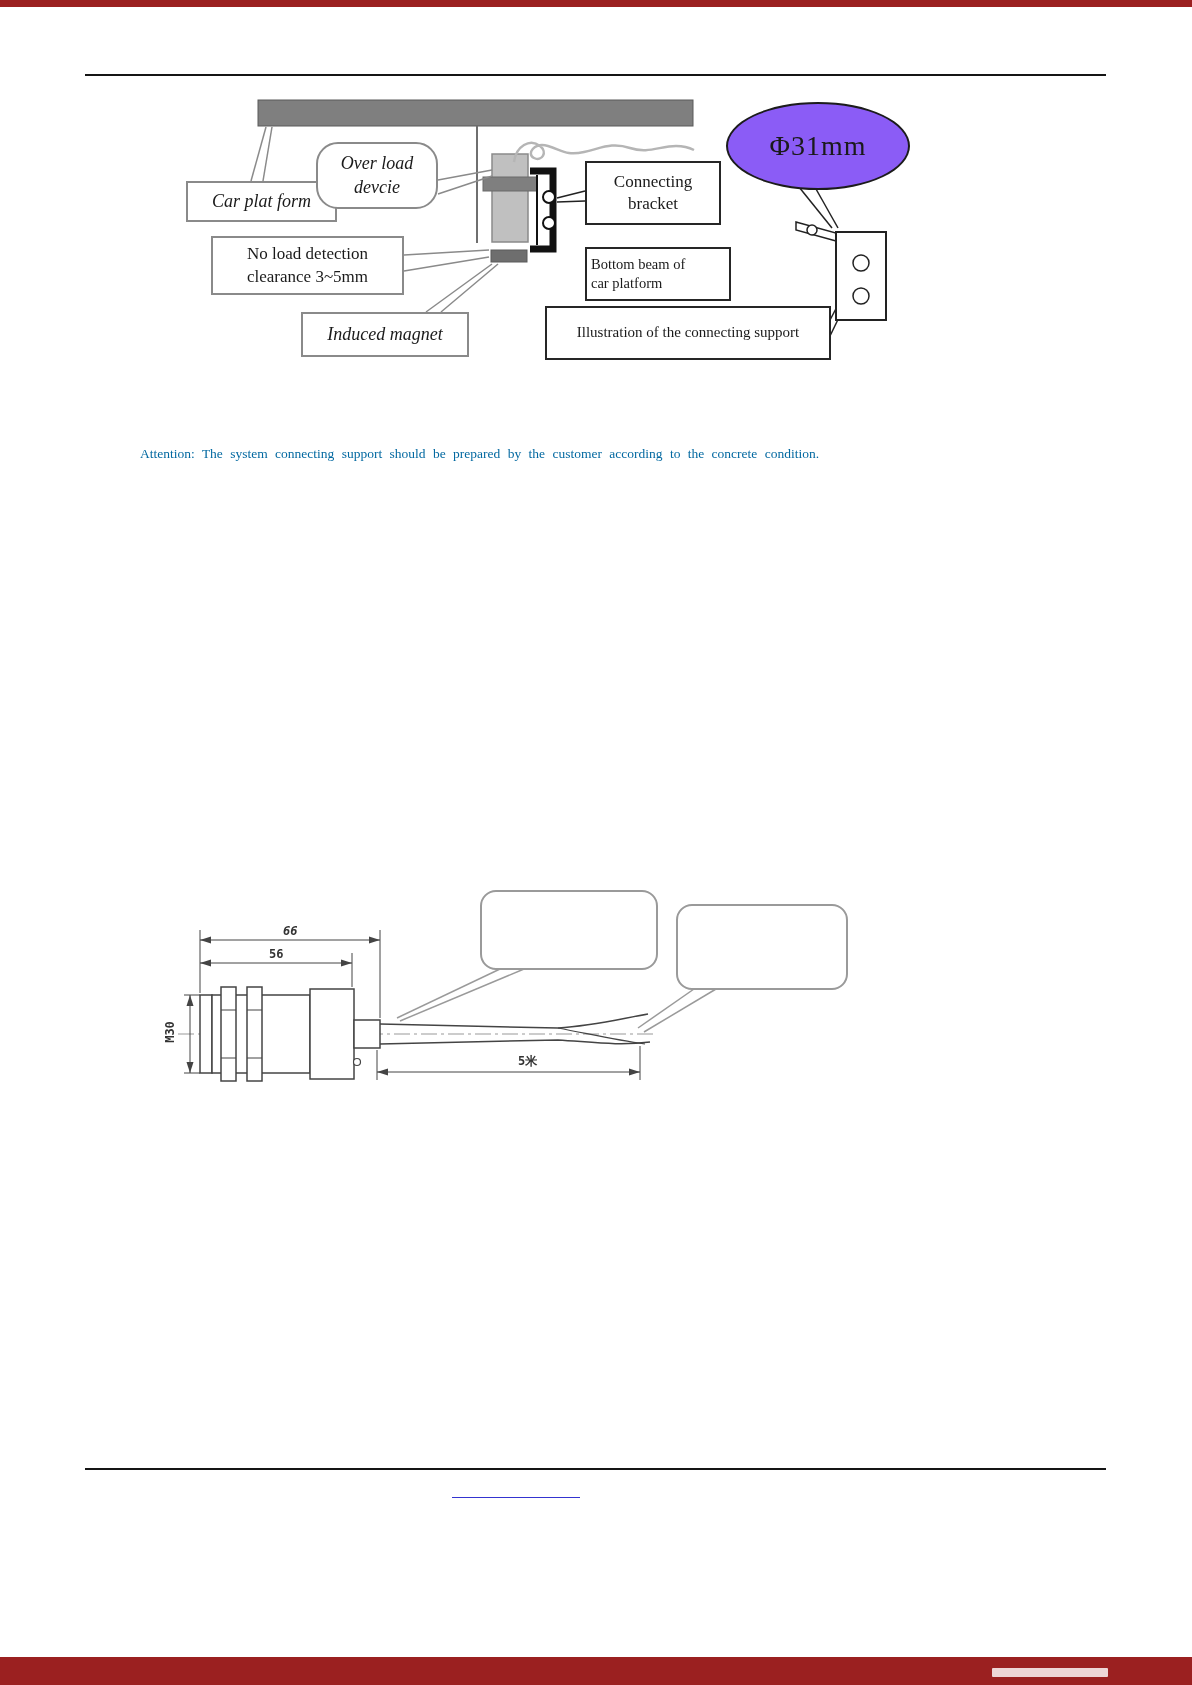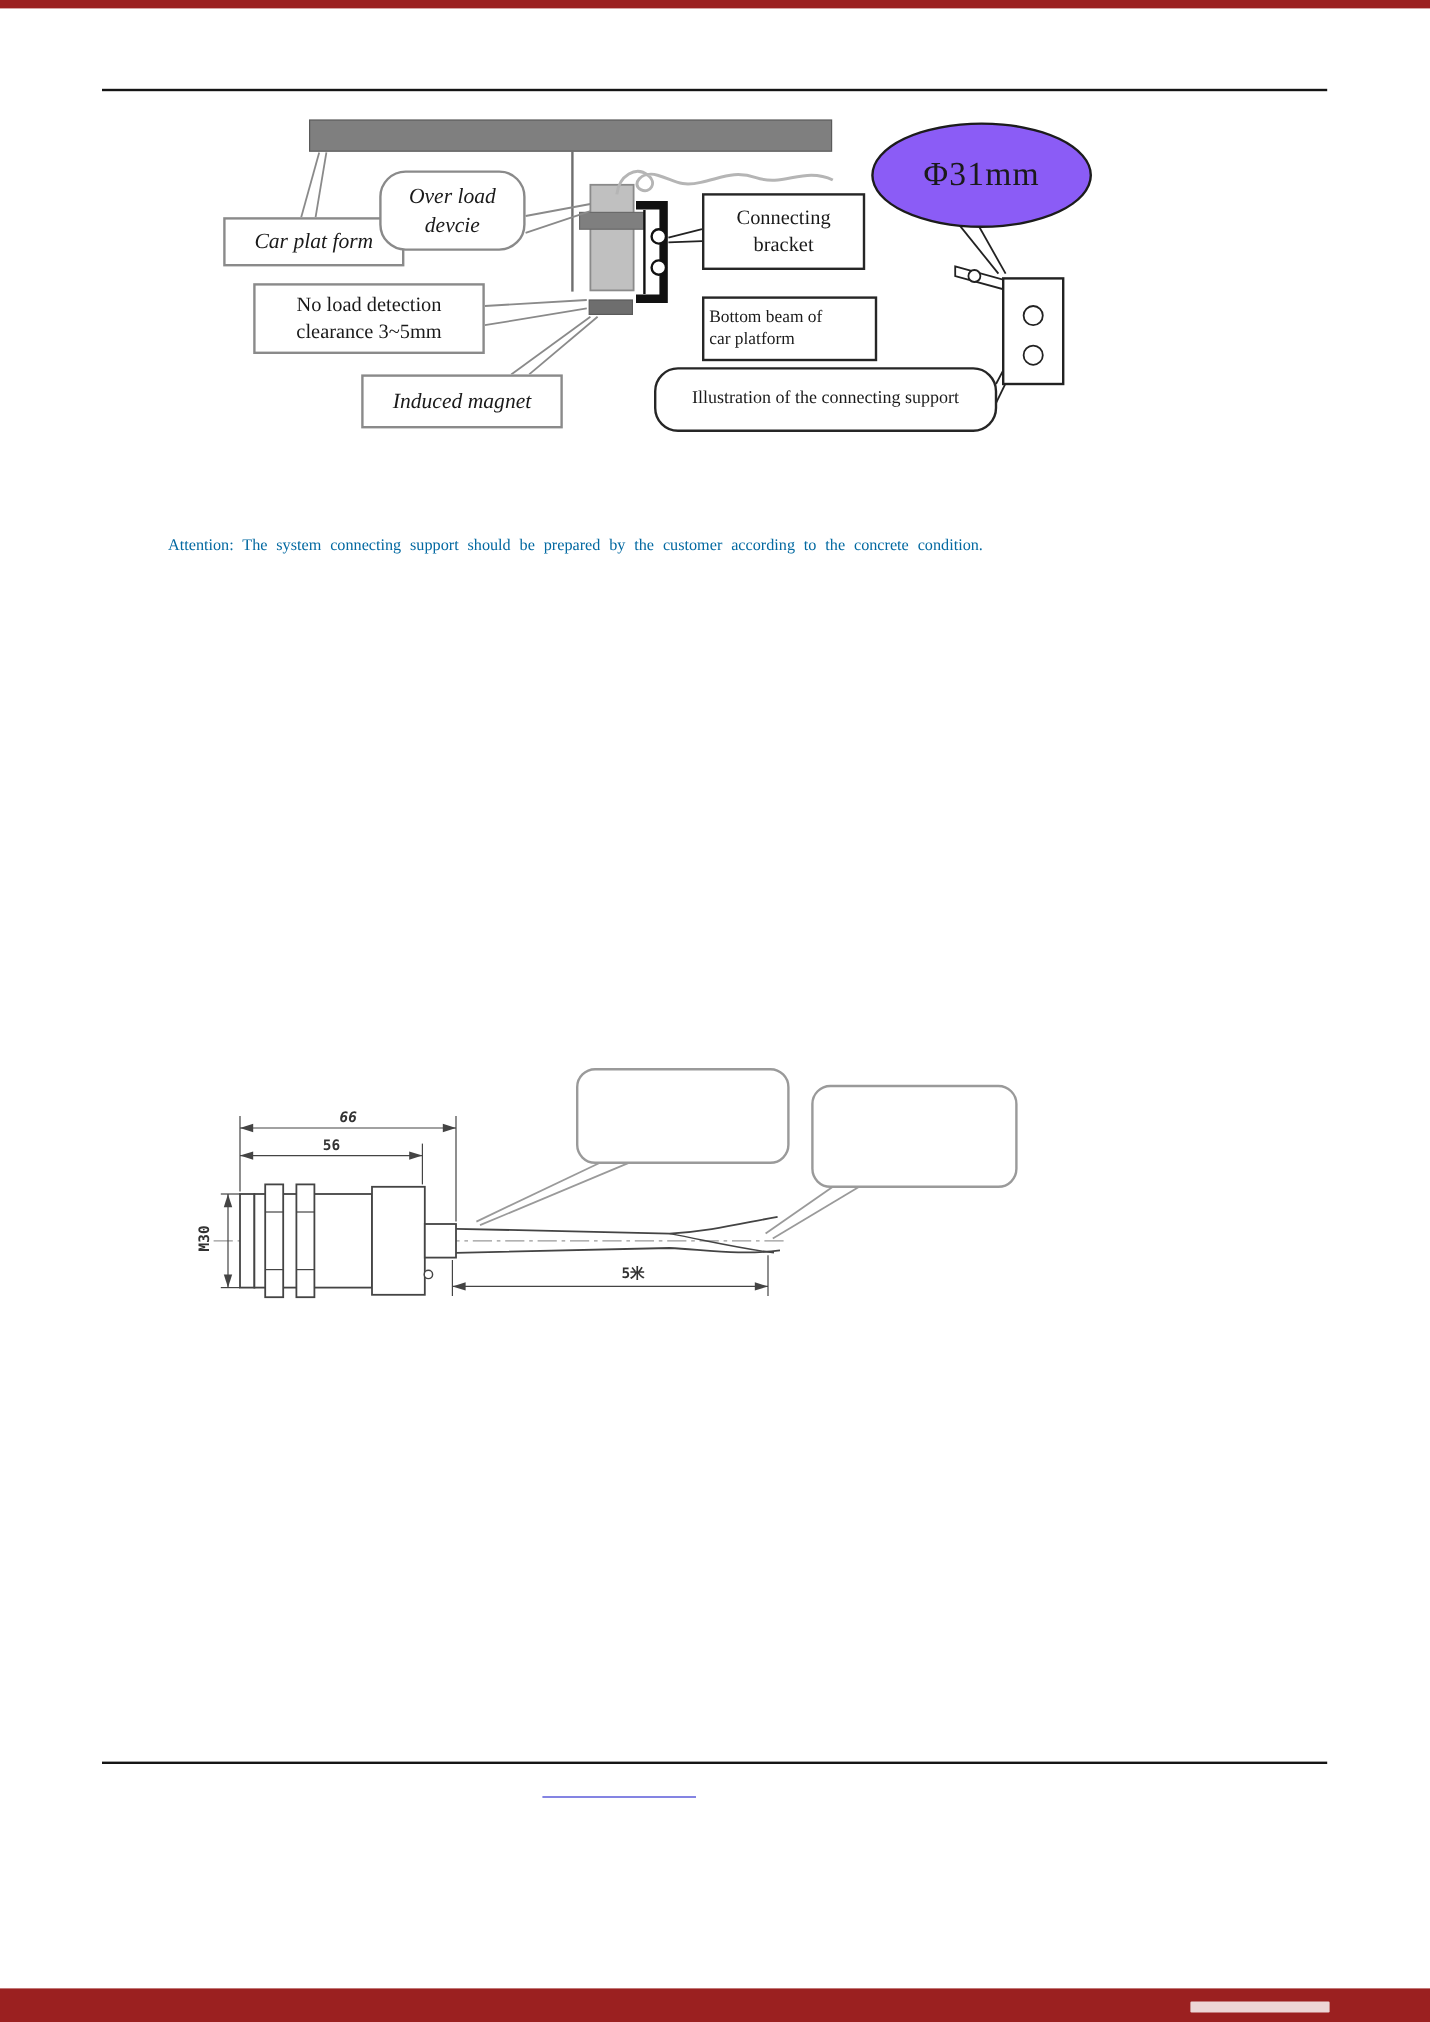--- a/index.html
+++ b/index.html
@@ -11,21 +11,21 @@
 .rule{position:absolute;left:85px;width:1021px;border-top:2px solid #151515;z-index:2;}
 #rule-top{top:74px;}
 #rule-bottom{top:1468px;}
 #diagram-lines{position:absolute;left:0;top:0;z-index:1;}
 .lbl{position:absolute;z-index:3;background:#fff;display:flex;align-items:center;justify-content:center;text-align:center;white-space:pre-line;line-height:1.3;}
 .bg{border:2px solid #8a8a8a;}
 .bd{border:2px solid #262626;}
 .rounded{border-radius:22px;}
 .f18{font-size:18px;font-style:italic;}
 .f17{font-size:17px;}
-.f15{font-size:15px;border-radius:20px;}
+.f15{font-size:15px;}
 .f14{font-size:14.5px;}
 .ellipse{position:absolute;z-index:3;border:2px solid #1c1c1c;border-radius:50%;background:#8b5cf6;display:flex;align-items:center;justify-content:center;font-size:28px;letter-spacing:1px;}
 .callout{position:absolute;z-index:3;background:#fff;border:2px solid #9a9a9a;border-radius:16px;}
 .dim{position:absolute;z-index:3;font-family:"DejaVu Sans Mono",monospace;font-weight:bold;font-size:12px;color:#333;background:#fff;padding:0 2px;line-height:1;}
 #m30{transform:rotate(-90deg);transform-origin:center center;}
 #attention{position:absolute;left:140px;top:446px;width:720px;font-size:13.5px;word-spacing:4px;z-index:3;color:#0369a1;}
 #footer-link{position:absolute;left:452px;top:1486px;width:128px;height:12px;border-bottom:1.5px solid #3434cf;z-index:3;font-size:10px;color:#3434cf;text-align:center;text-decoration:none;display:block;}
 #band-note{position:absolute;right:84px;top:1668px;width:116px;height:9px;background:rgba(255,255,255,0.82);z-index:4;border-radius:1px;}
 </style>
 </head>

